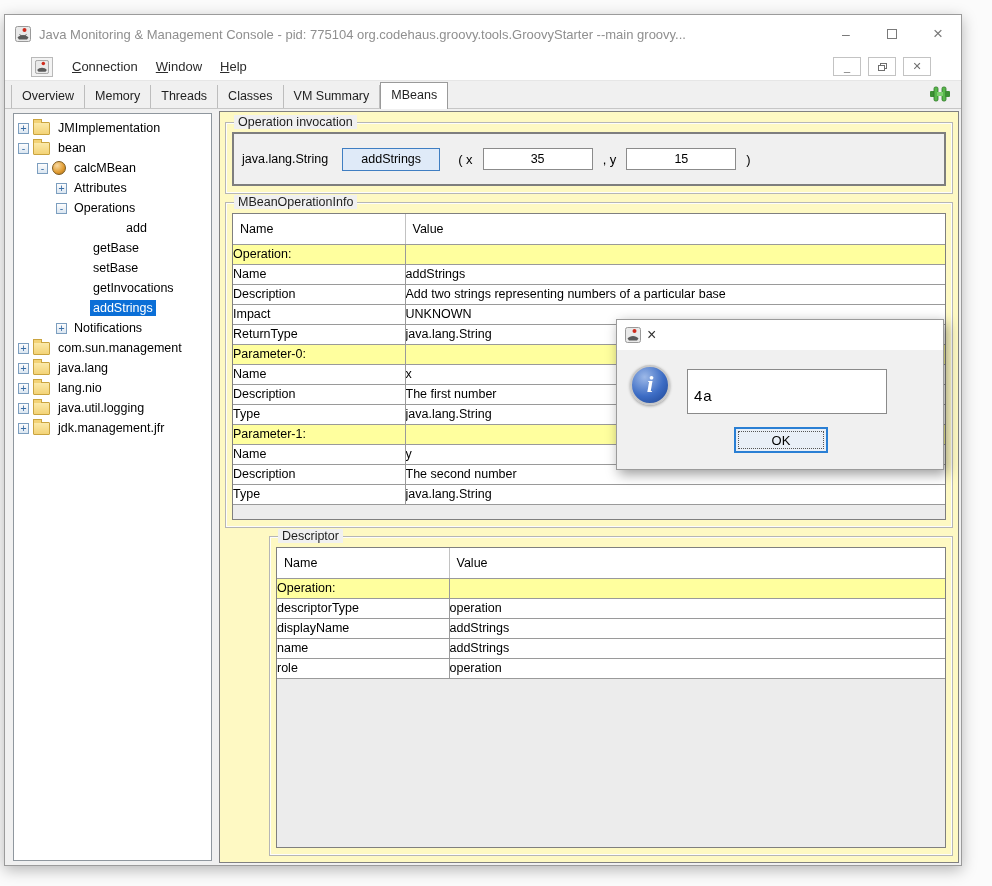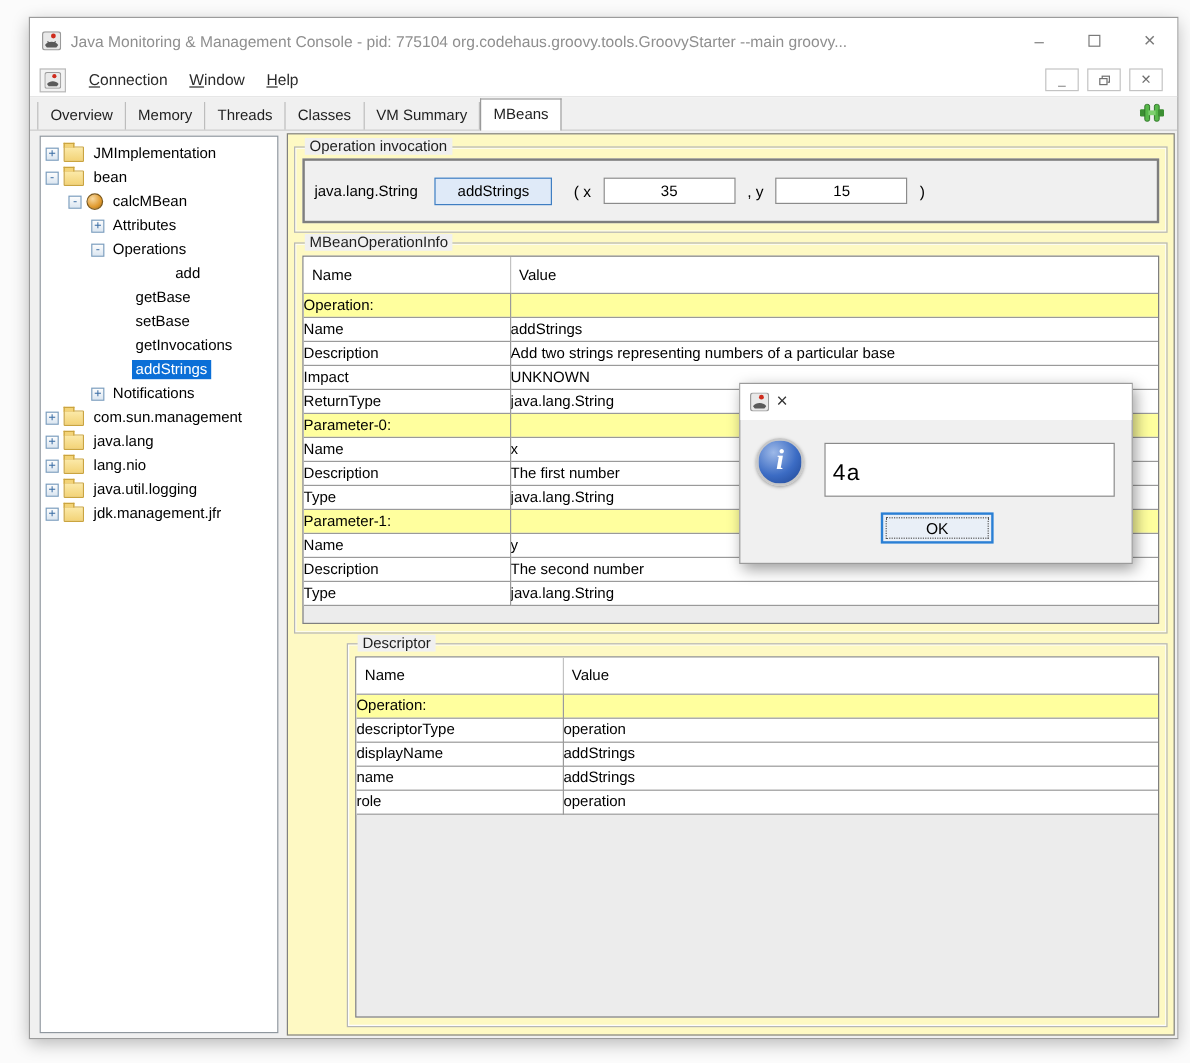--- a/index.html
+++ b/index.html
@@ -1,32 +1,32 @@
 <!DOCTYPE html>
 <html><head>
 <meta charset="utf-8">
 <style>
   * { margin:0; padding:0; box-sizing:border-box; }
   html,body { width:992px; height:886px; background:#fbfbfb; overflow:hidden;
               font-family:"Liberation Sans", sans-serif; }
 
   
-  .window { position:absolute; left:24px; top:14px; width:958px; height:852px;
+  .window { position:absolute; left:4px; top:14px; width:958px; height:852px;
             background:#fff; border:1px solid #9b9b9b;
             box-shadow:0 4px 14px rgba(0,0,0,.28); }
 
   .titlebar { height:38px; display:flex; align-items:center; padding-left:10px; background:#fff; }
   .titlebar .title { color:#8f8f8f; font-size:13px; margin-left:8px; flex:1;
                      white-space:nowrap; overflow:hidden; }
   .win-controls { display:flex; height:100%; }
   .win-btn { width:46px; display:flex; align-items:center; justify-content:center;
              color:#7a7a7a; font-size:14px; cursor:default; }
   .max-glyph { width:10px; height:10px; border:1px solid #7a7a7a; display:inline-block; }
 
-  .menubar { height:28px; display:flex; align-items:center; padding:0 8px; background:#fff;
+  .menubar { height:28px; display:flex; align-items:center; padding:0 26px; background:#fff;
              border-bottom:1px solid #e6e6e6; }
   .menu-icon-btn { width:22px; height:20px; border:1px solid #b9b9b9; background:#f3f3f3;
                    display:flex; align-items:center; justify-content:center; margin-right:10px; }
   .menu-item { font-size:13px; color:#2b2b2b; padding:2px 9px; cursor:default; }
   .menu-item .mn { text-decoration:underline; }
   .inner-controls { margin-left:auto; display:flex; gap:7px; padding-right:4px; }
   .small-btn { width:28px; height:19px; border:1px solid #c3c3c3; background:#fff;
                display:flex; align-items:center; justify-content:center;
                color:#6f6f6f; font-size:11px; }
   .restore-glyph { position:relative; width:9px; height:8px; }
@@ -110,22 +110,22 @@
             box-shadow:3px 4px 12px rgba(0,0,0,.4); z-index:50; }
   .dlg-titlebar { height:30px; background:#fff; display:flex; align-items:center; padding:0 8px; }
   .dlg-title { font-size:13px; color:#1c1c1c; margin-left:7px; flex:1; }
   .dlg-close { color:#333; font-size:16px; padding:0 6px; cursor:default; }
   .info-icon { position:absolute; left:13px; top:45px; width:40px; height:40px; border-radius:50%;
                background:radial-gradient(circle at 35% 28%, #9db9e8, #3c6cc4 55%, #1d4390);
                border:2px solid #c8c8c8; box-shadow:0 1px 3px rgba(0,0,0,.35); }
   .info-icon::after { content:"i"; position:absolute; left:0; right:0; top:4px; text-align:center;
                       color:#fff; font-family:"Liberation Serif", serif; font-style:italic;
                       font-weight:bold; font-size:24px; }
-  .dlg-field { position:absolute; left:70px; top:49px; width:242px; height:45px;
-               border:1px solid #8a8a8a; background:#fff; font-size:19px; letter-spacing:1px;
+  .dlg-field { position:absolute; left:70px; top:49px; width:200px; height:45px;
+               border:1px solid #8a8a8a; background:#fff; font-size:15px; letter-spacing:1px;
                padding:7px 6px 0; font-family:"Liberation Sans", sans-serif;
                vertical-align:top; resize:none; }
   .ok-button { position:absolute; left:117px; top:107px; width:94px; height:26px;
                background:#e9eff7; border:2px solid #2a7fd4; font-size:13px;
                outline:1px dotted #555; outline-offset:-5px;
                font-family:"Liberation Sans", sans-serif; }
 </style>
 </head>
 <body>
 

